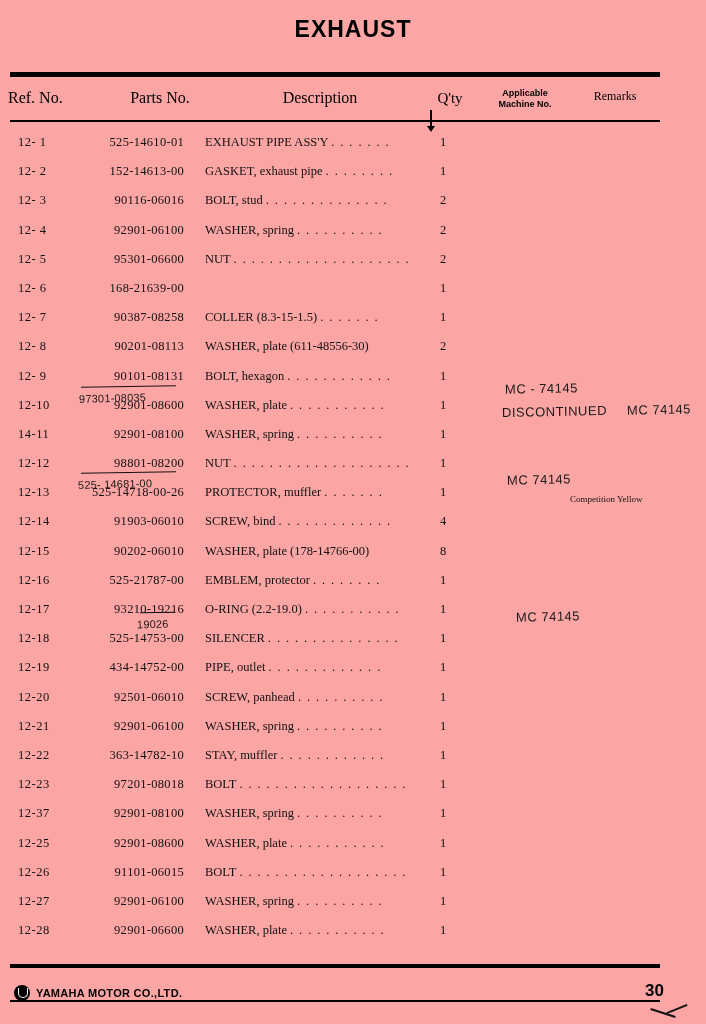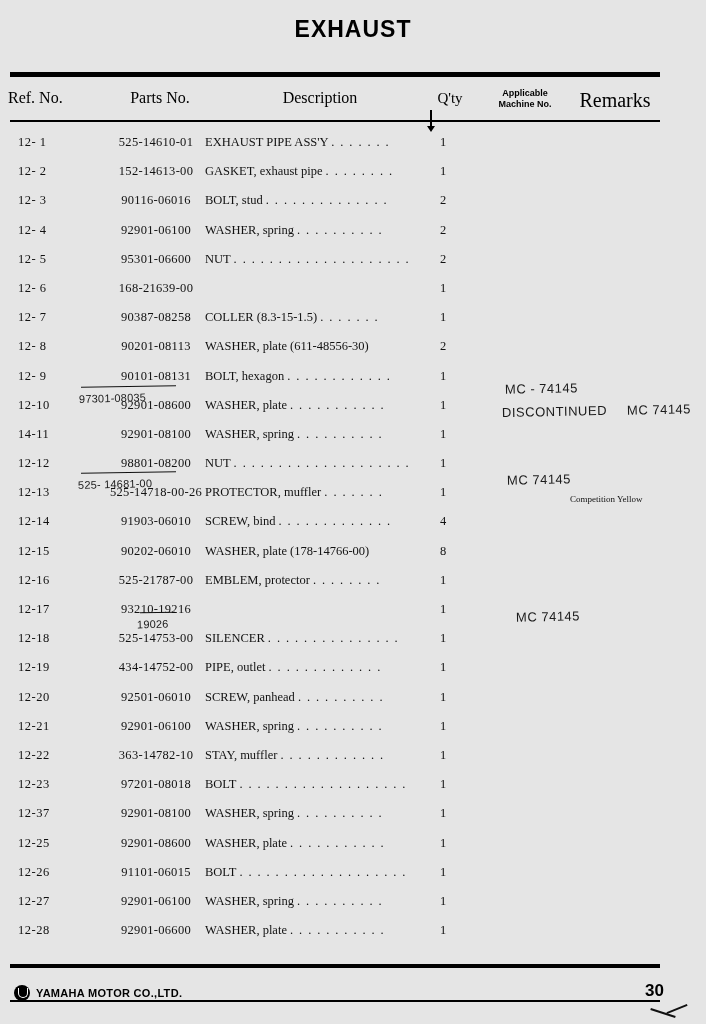--- a/index.html
+++ b/index.html
@@ -13,21 +13,21 @@
     position: relative;
     font-family: "Liberation Serif", serif;
     color: #111111;
     overflow: hidden;
   }
   .page {
     position: absolute;
     left: 0; top: 0;
     width: 706px;
     height: 1024px;
-    background: #e5e5e5;
+    background: #fca5a5;
   }
 
   
   .page-title {
     position: absolute;
     left: 0;
     top: 16px;
     width: 706px;
     text-align: center;
     font-family: "Liberation Sans", sans-serif;
@@ -79,21 +79,21 @@
   }
   .ch-app {
     left: 480px; top: 88px; width: 90px; text-align: center;
     font-size: 9px;
     font-family: "Liberation Sans", sans-serif;
     font-weight: bold;
     line-height: 11px;
   }
   .ch-remarks {
     left: 560px; top: 89px; width: 110px; text-align: center;
-    font-size: 20px;
+    font-size: 12px;
   }
 
   
   .qty-arrow {
     position: absolute;
     left: 430px;
     top: 110px;
     width: 2px;
     height: 18px;
     background: #000;
@@ -124,21 +124,21 @@
     font-family: "Liberation Serif", serif;
     font-size: 12.5px;
     color: #111;
     white-space: nowrap;
   }
   .c-ref {
     left: 18px; top: 4px; width: 60px; text-align: left;
     letter-spacing: 0.5px;
   }
   .c-part {
-    left: 96px; top: 4px; width: 120px; text-align: center;
+    left: 64px; top: 4px; width: 120px; text-align: right;
     letter-spacing: 0.3px;
   }
   .c-desc {
     left: 205px; top: 4px; width: 215px; text-align: left;
   }
   .c-desc .dots {
     letter-spacing: 1.4px;
   }
   .c-qty {
     left: 440px; top: 4px; width: 20px; text-align: left;
@@ -368,20 +368,21 @@
     <div class="row">
       <span class="cell c-ref">12-16</span>
       <span class="cell c-part">525-21787-00</span>
       <span class="cell c-desc"><span>EMBLEM, protector</span> <span class="dots">. . . . . . . .</span></span>
       <span class="cell c-qty">1</span>
     </div>
 
     <div class="row">
       <span class="cell c-ref">12-17</span>
       <span class="cell c-part">93210-19216</span>
+      <span class="cell c-desc"><span>O-RING (2.2-19.0)</span> <span class="dots">. . . . . . . . . . .</span></span>
       <span class="cell c-qty">1</span>
     </div>
 
     <div class="row">
       <span class="cell c-ref">12-18</span>
       <span class="cell c-part">525-14753-00</span>
       <span class="cell c-desc"><span>SILENCER</span> <span class="dots">. . . . . . . . . . . . . . .</span></span>
       <span class="cell c-qty">1</span>
     </div>
 

